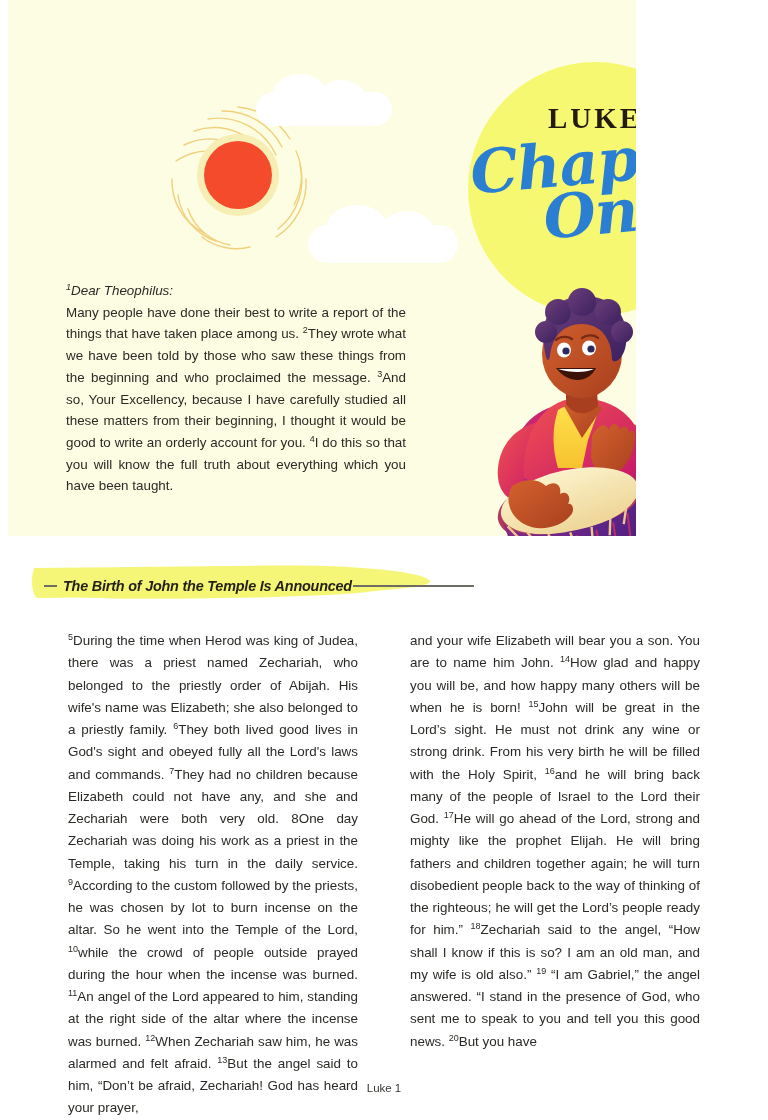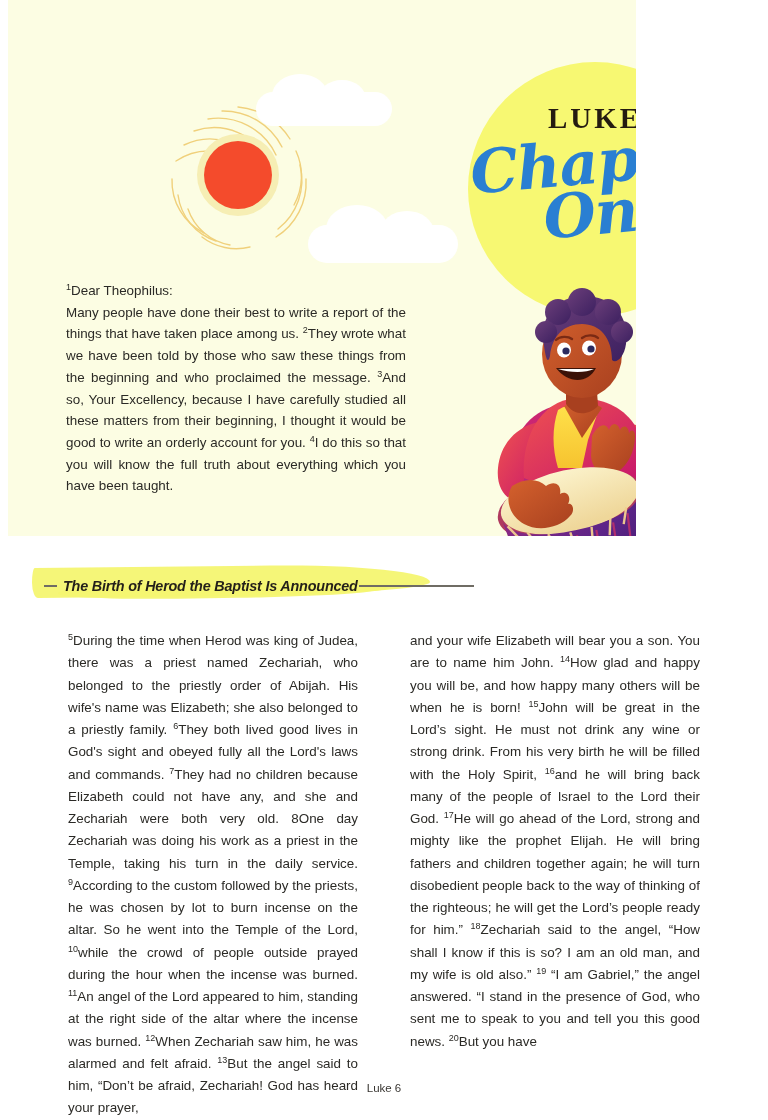--- a/index.html
+++ b/index.html
@@ -152,21 +152,21 @@
     position: absolute;
     left: 58px;
     top: 280px;
     width: 340px;
     color: #2b2a26;
     font-size: 13.4px;
     line-height: 1.62;
     text-align: justify;
   }
   .intro-block .verse { font-size: 9px; vertical-align: super; line-height: 0; }
-  .intro-salutation { display: block; }
+  .intro-salutation { display: block; font-style: italic; }
 
   
   .section-heading-row {
     position: absolute;
     left: 44px;
     top: 572px;
     width: 430px;
     height: 28px;
     display: flex;
     align-items: center;
@@ -384,30 +384,30 @@
 
     <div class="intro-block">
       <span class="intro-salutation"><span class="verse">1</span><span>Dear Theophilus:</span></span><span>Many people have done their best to write a report of the things that have taken place among us. </span><span class="verse">2</span><span>They wrote what we have been told by those who saw these things from the beginning and who proclaimed the message. </span><span class="verse">3</span><span>And so, Your Excellency, because I have carefully studied all these matters from their beginning, I thought it would be good to write an orderly account for you. </span><span class="verse">4</span><span>I do this so that you will know the full truth about everything which you have been taught.</span>
     </div>
   </div>
 
   <div class="heading-highlight"></div>
   <div class="heading-highlight-2"></div>
   <div class="section-heading-row">
     <span class="heading-dash"></span>
-    <span class="section-heading-text">The Birth of Herod the Baptist Is Announced</span>
+    <span class="section-heading-text">The Birth of John the Temple Is Announced</span>
     <span class="heading-rule"></span>
   </div>
 
   <div class="body-columns">
 
     <div class="body-col">
       <p><span class="verse">5</span><span>During the time when Herod was king of Judea, there was a priest named Zechariah, who belonged to the priestly order of Abijah. His wife's name was Elizabeth; she also belonged to a priestly family. </span><span class="verse">6</span><span>They both lived good lives in God's sight and obeyed fully all the Lord's laws and commands. </span><span class="verse">7</span><span>They had no children because Elizabeth could not have any, and she and Zechariah were both very old. 8One day Zechariah was doing his work as a priest in the Temple, taking his turn in the daily service. </span><span class="verse">9</span><span>According to the custom followed by the priests, he was chosen by lot to burn incense on the altar. So he went into the Temple of the Lord, </span><span class="verse">10</span><span>while the crowd of people outside prayed during the hour when the incense was burned. </span><span class="verse">11</span><span>An angel of the Lord appeared to him, standing at the right side of the altar where the incense was burned. </span><span class="verse">12</span><span>When Zechariah saw him, he was alarmed and felt afraid. </span><span class="verse">13</span><span>But the angel said to him, “Don’t be afraid, Zechariah! God has heard your prayer,</span></p>
     </div>
 
     <div class="body-col">
       <p><span>and your wife Elizabeth will bear you a son. You are to name him John. </span><span class="verse">14</span><span>How glad and happy you will be, and how happy many others will be when he is born! </span><span class="verse">15</span><span>John will be great in the Lord’s sight. He must not drink any wine or strong drink. From his very birth he will be filled with the Holy Spirit, </span><span class="verse">16</span><span>and he will bring back many of the people of Israel to the Lord their God. </span><span class="verse">17</span><span>He will go ahead of the Lord, strong and mighty like the prophet Elijah. He will bring fathers and children together again; he will turn disobedient people back to the way of thinking of the righteous; he will get the Lord’s people ready for him.” </span><span class="verse">18</span><span>Zechariah said to the angel, “How shall I know if this is so? I am an old man, and my wife is old also.” </span><span class="verse">19</span><span> “I am Gabriel,” the angel answered. “I stand in the presence of God, who sent me to speak to you and tell you this good news. </span><span class="verse">20</span><span>But you have</span></p>
     </div>
   </div>
 
-  <div class="footer">Luke 6</div>
+  <div class="footer">Luke 1</div>
 
 </div>
 
 </body></html>

